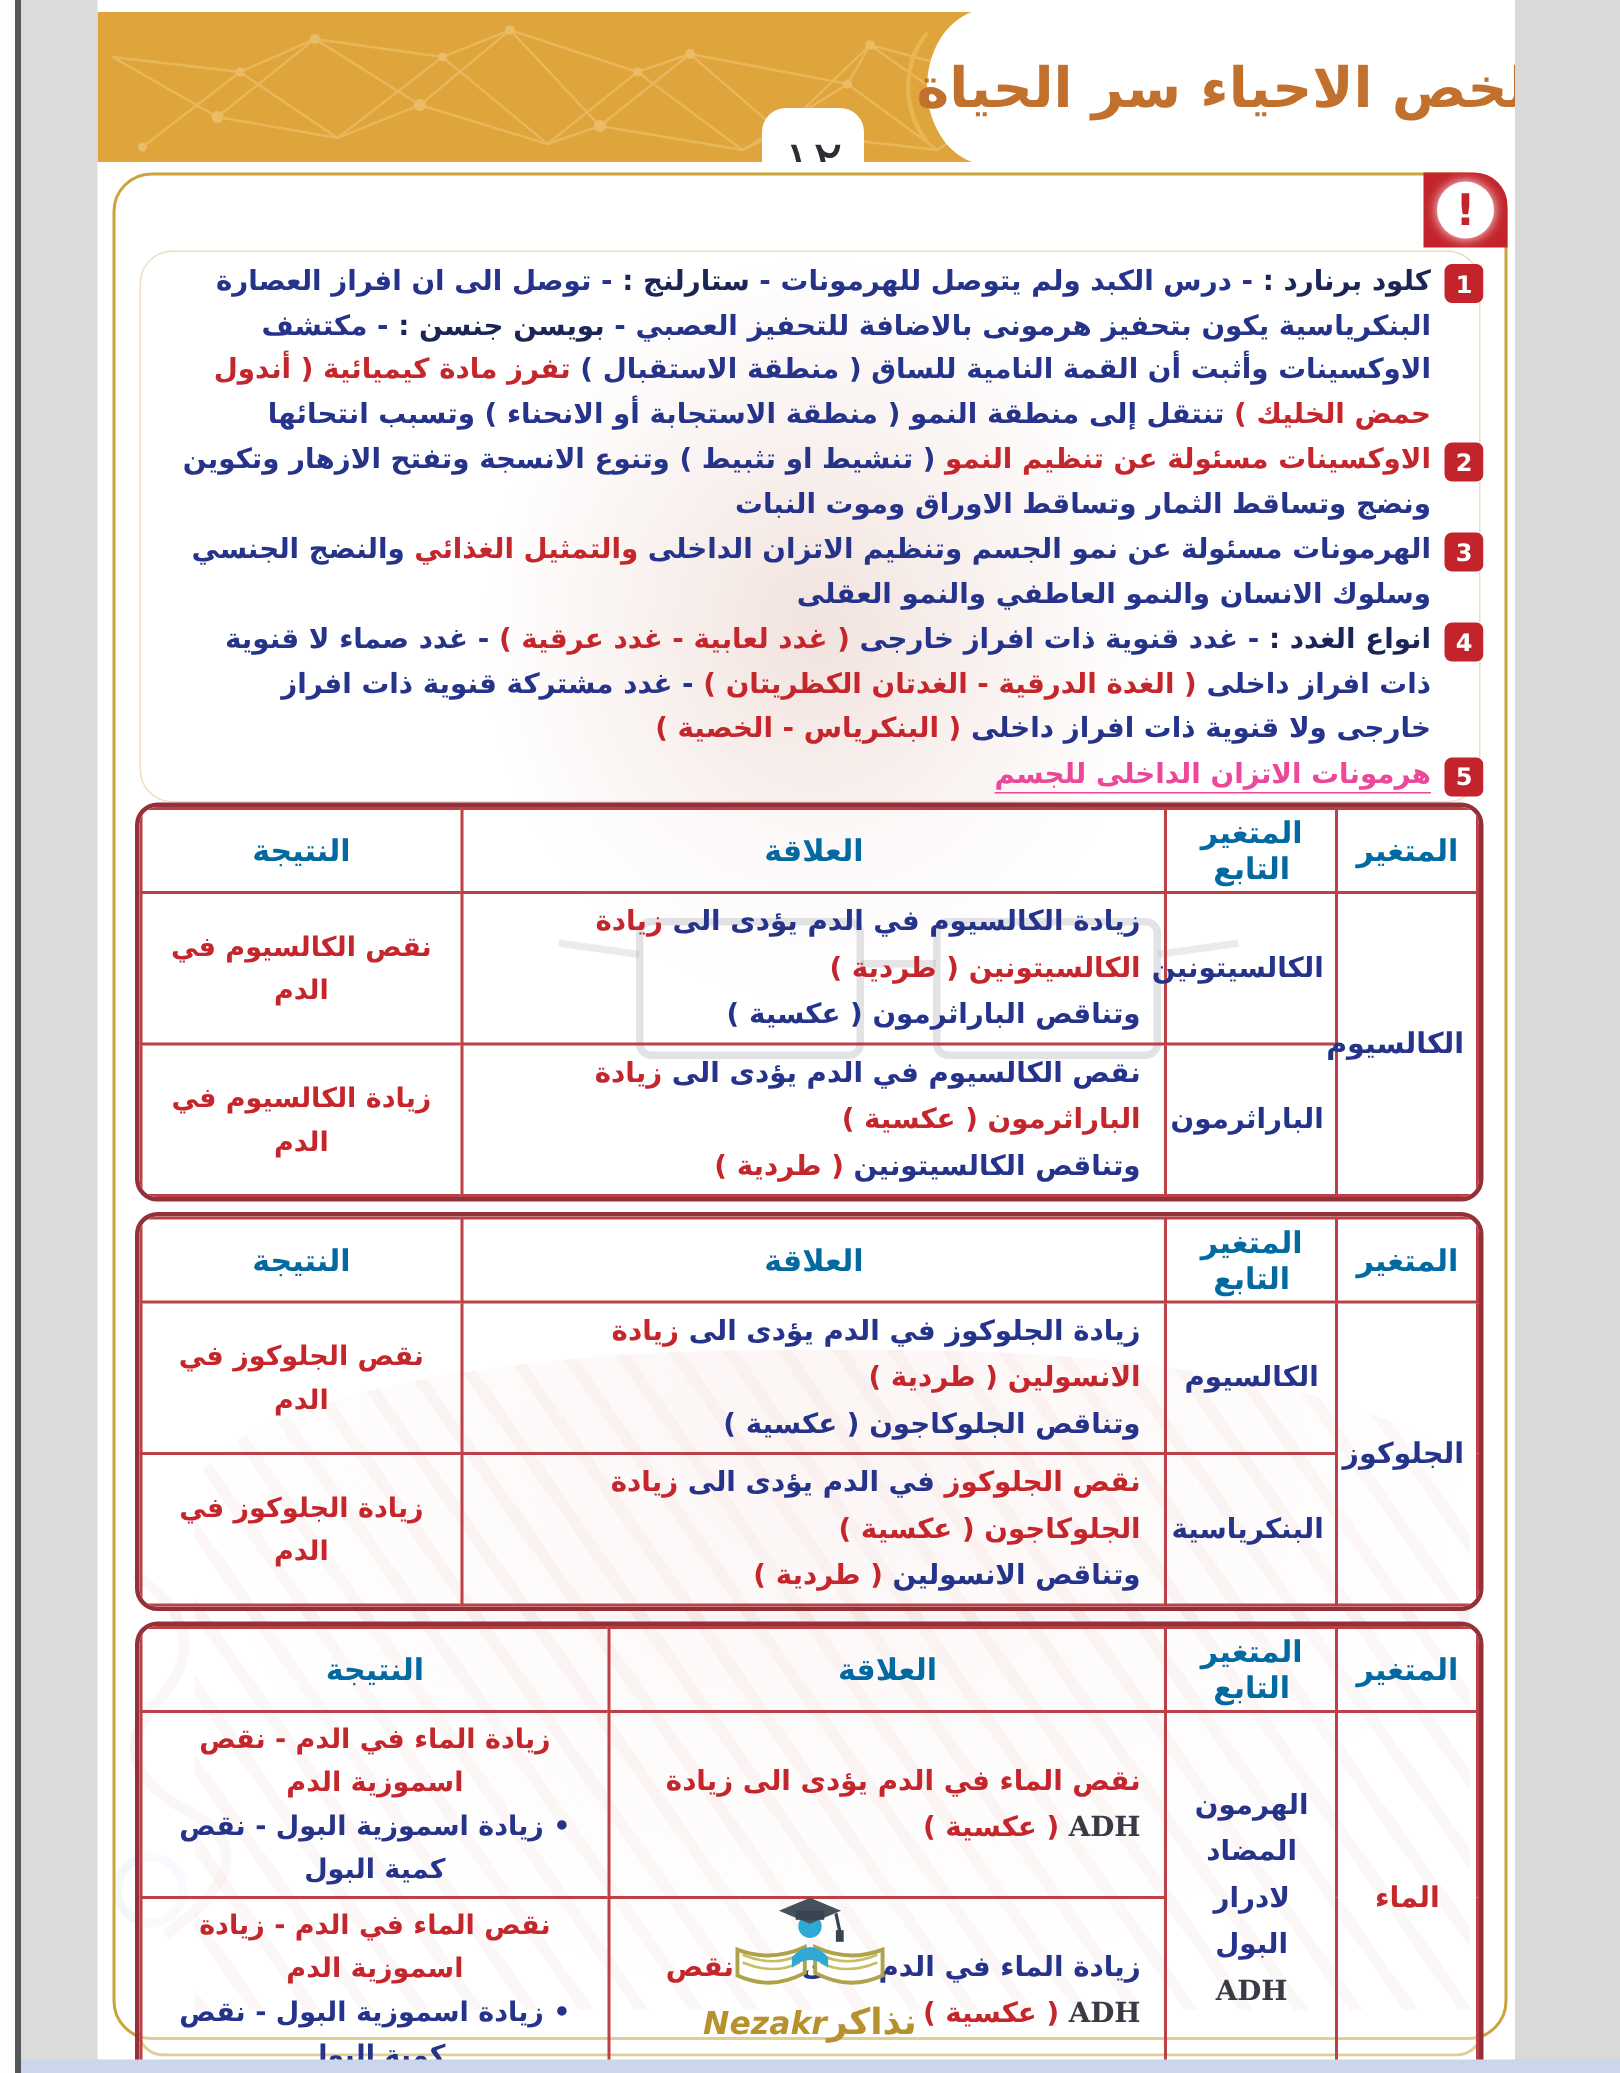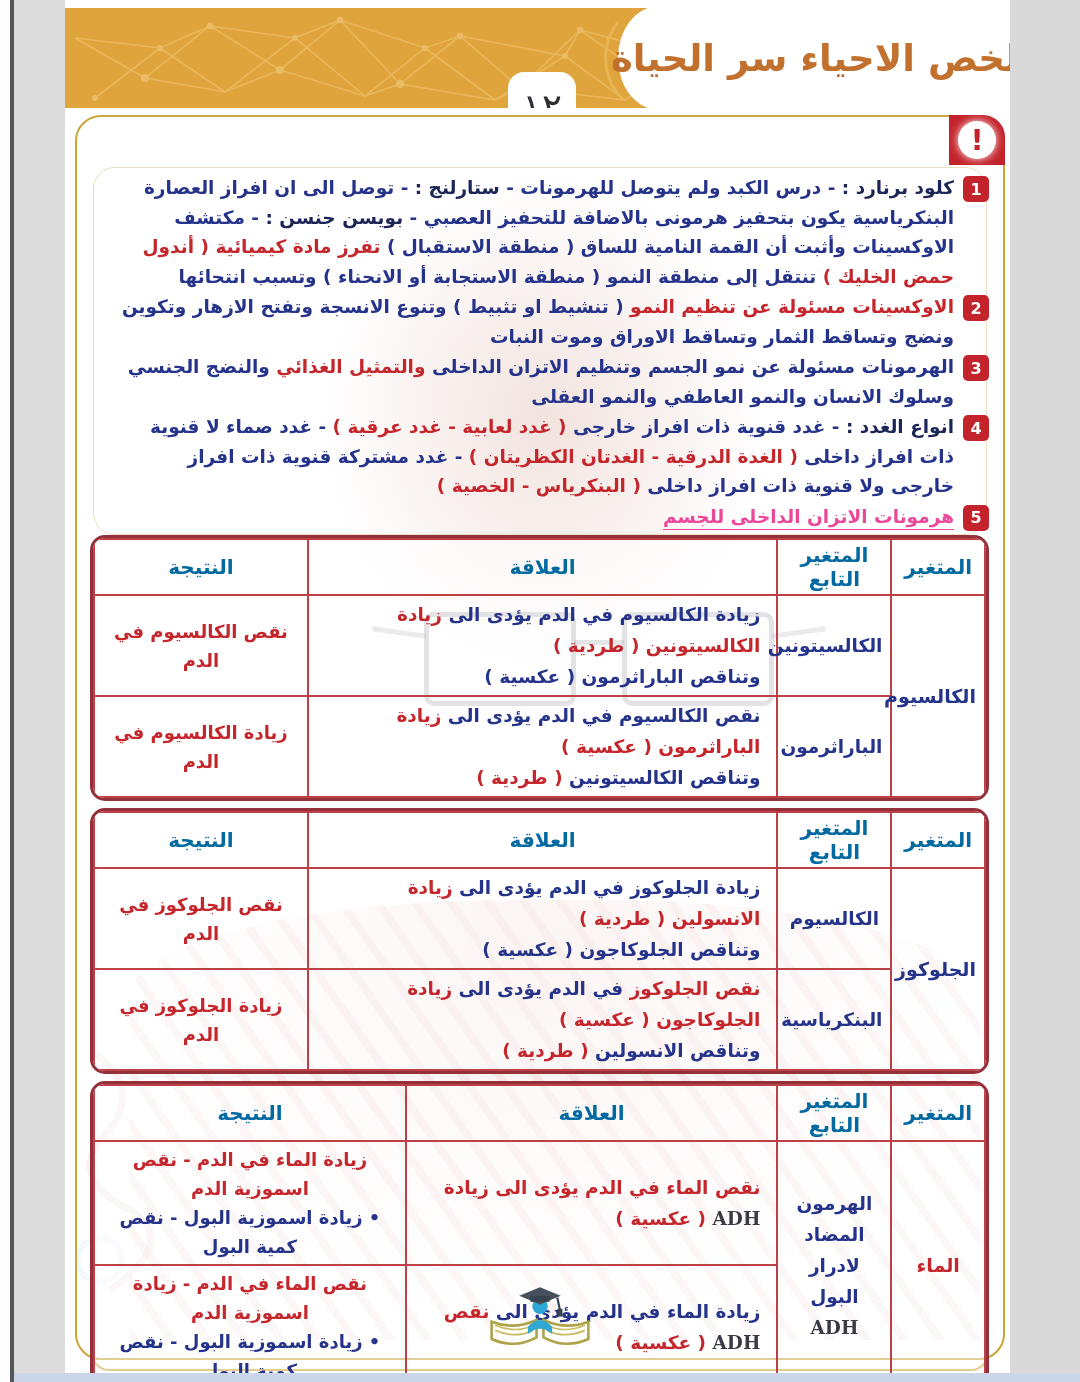--- a/index.html
+++ b/index.html
@@ -347,14 +347,17 @@
       <path d="M126 66 Q100 78 74 64 L74 44 Q100 56 126 46 Z" fill="#fff" stroke="#aea24a" stroke-width="3"></path>
       <path d="M18 50 Q42 60 62 50 M18 56 Q42 66 62 56" fill="none" stroke="#c9bd62" stroke-width="2"></path>
       <path d="M122 50 Q98 60 78 50 M122 56 Q98 66 78 56" fill="none" stroke="#c9bd62" stroke-width="2"></path>
       <path d="M56 52 Q70 36 84 52 L84 60 Q70 48 56 60 Z" fill="#2fa8d5"></path>
       <circle cx="70" cy="28" r="9" fill="#2fa8d5"></circle>
       <polygon points="70,6 94,16 70,26 46,16" fill="#45525e"></polygon>
       <rect x="59" y="16" width="22" height="7" fill="#37434e"></rect>
       <line x1="90" y1="18" x2="93" y2="32" stroke="#37434e" stroke-width="2.5"></line>
       <rect x="90" y="31" width="6" height="9" fill="#37434e"></rect>
     </svg>
+    <div class="brand-text">
+      <span>نذاكر</span><span class="latin">Nezakr</span>
+    </div>
   </div>
 </div>
 
 </body></html>

